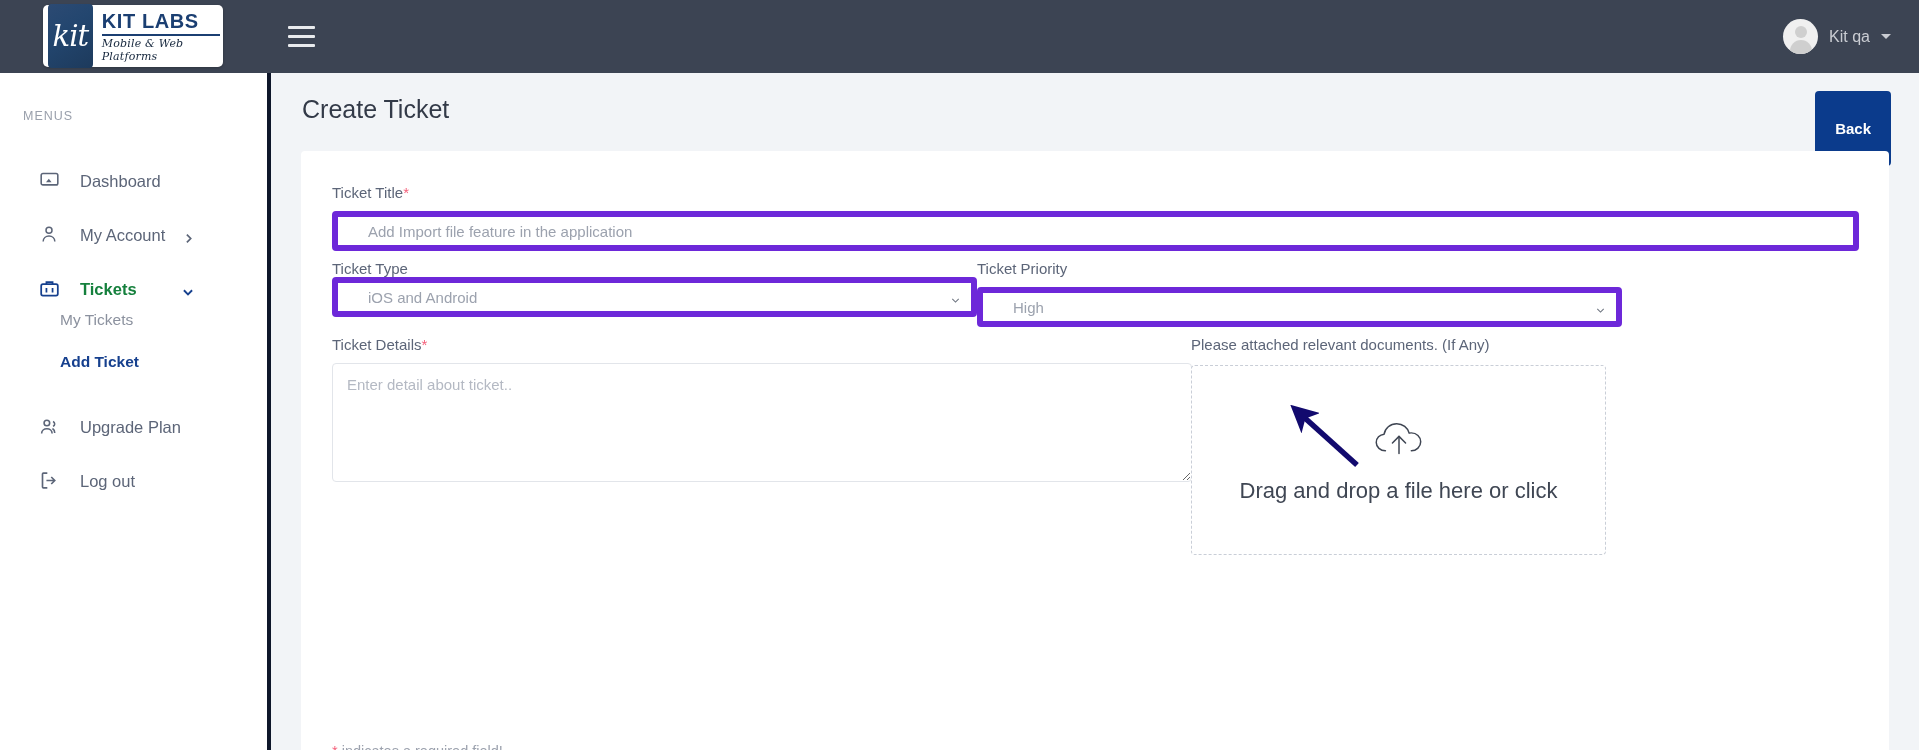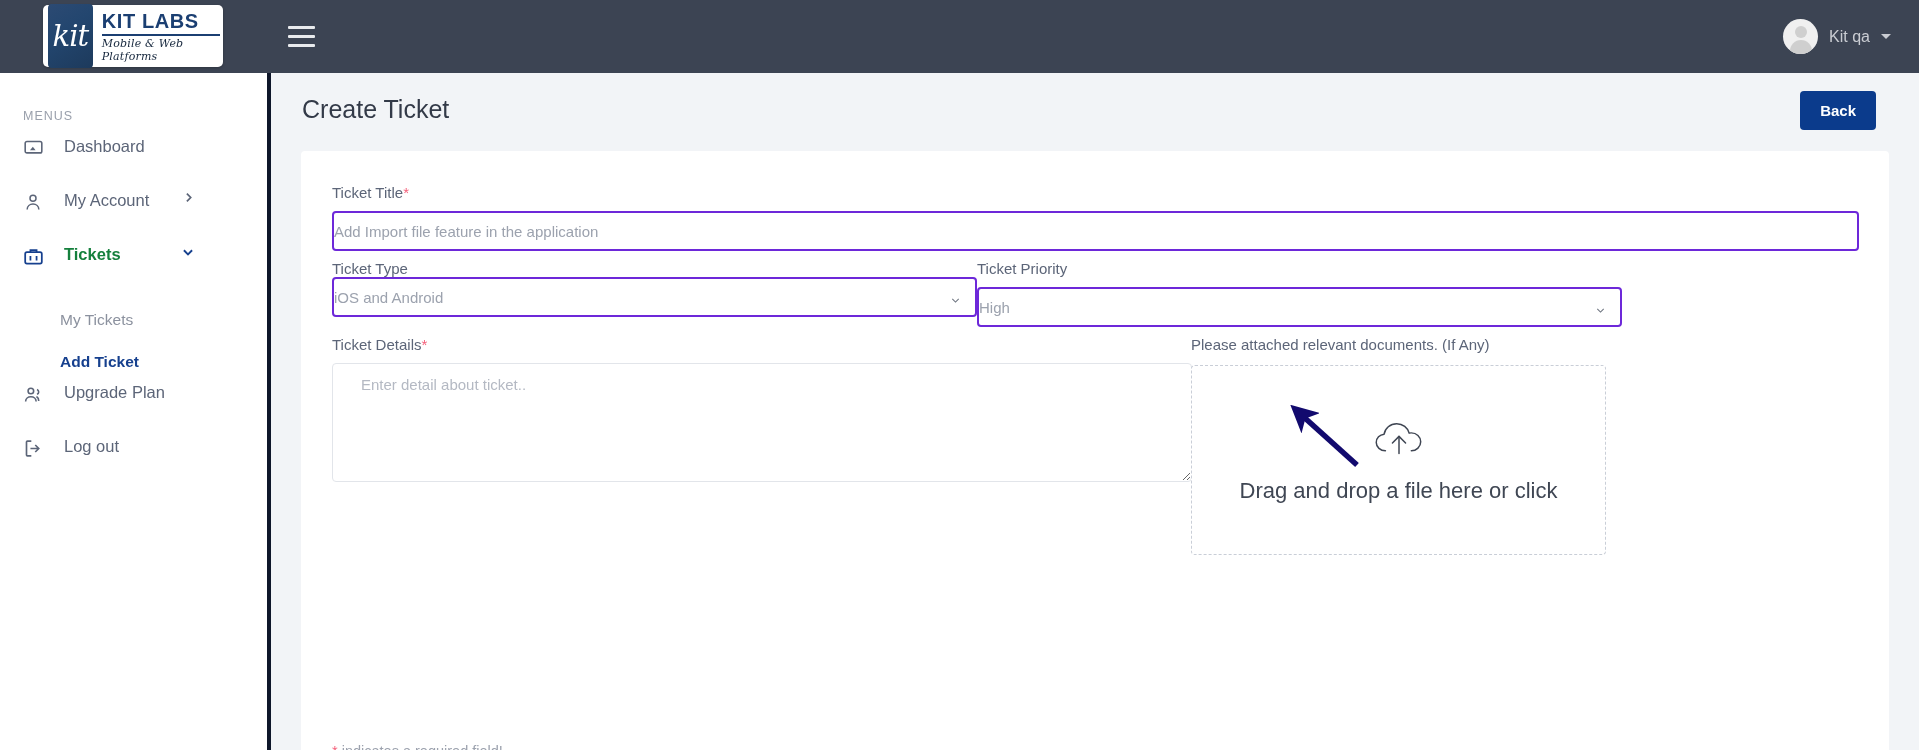--- a/index.html
+++ b/index.html
@@ -83,22 +83,22 @@
     border-right: 4px solid #0f172a;
   }
   .menus-label {
     position: absolute; left: 23px; top: 36px;
     font-size: 12.5px; letter-spacing: 1px; color: #9aa0ac;
   }
   .menu {
     position: absolute; left: 0; top: 64px; width: 271px;
   }
   .menu-item {
-    display: flex; align-items: flex-start;
-    height: 54px; padding-left: 23px; cursor: pointer;
+    display: flex; align-items: flex-end;
+    height: 54px; padding-left: 39px; cursor: pointer;
     position: relative;
   }
   .menu-item .mi-icon {
     width: 25px; height: 22px; margin-right: 16px;
     display: flex; align-items: center; justify-content: flex-start;
     color: #5c6578;
   }
   .menu-item .mi-label { font-size: 16.5px; color: #5c6578; }
   .menu-item.active .mi-label { color: #15803d; font-weight: bold; }
   .menu-item.active .mi-icon { color: #16408e; }
@@ -118,62 +118,62 @@
     background: #f2f4f7;
   }
   .page-head {
     position: relative; height: 78px;
   }
   .page-title {
     position: absolute; left: 31px; top: 22px;
     font-size: 25px; color: #333a48;
   }
   .back-btn {
-    position: absolute; right: 43px; top: 18px;
+    position: absolute; right: 28px; top: 18px;
     background: #0b3b8c; color: #ffffff;
     border: none; border-radius: 4px;
-    padding: 11px 20px; font-size: 15px; font-weight: bold;
+    padding: 29px 20px; font-size: 15px; font-weight: bold;
     cursor: pointer; font-family: "Liberation Sans", sans-serif; margin-left: 32px;
   }
   .card {
     position: absolute; left: 30px; top: 78px;
     width: 1588px; height: 599px;
     background: #ffffff;
     border-radius: 4px 4px 0 0;
   }
 
   .field-label {
     font-size: 15px; color: #5c6578;
   }
   .req { color: #f4607a; }
 
   .txt-input, .sel-input {
     width: 100%; height: 40px;
-    border: 2px solid #6d28d9; border-radius: 4px;
-    background: #ffffff;
-    padding: 0 0; font-size: 15px; color: #9ca2ae;
+    border: 6px solid #6d28d9; border-radius: 4px;
+    background: #ffffff;
+    padding: 0 30px; font-size: 15px; color: #9ca2ae;
     font-family: "Liberation Sans", sans-serif;
     outline: none;
   }
   .txt-input::placeholder { color: #9ca2ae; }
 
   .select-wrap { position: relative; }
   .select-wrap .chev {
     position: absolute; right: 14px; top: 15px;
     pointer-events: none; color: #6c737f;
   }
   select.sel-input {
     appearance: none; -webkit-appearance: none;
     cursor: pointer;
   }
 
   .ta-input {
     width: 100%; height: 119px;
     border: 1px solid #e2e5ea; border-radius: 4px;
-    padding: 12px 28px; font-size: 15px; color: #9ca2ae;
+    padding: 12px 14px; font-size: 15px; color: #9ca2ae;
     font-family: "Liberation Sans", sans-serif;
     resize: vertical; outline: none;
   }
   .ta-input::placeholder { color: #b4b9c3; }
 
   .dropzone {
     border: 1px dashed #c9ced7; border-radius: 4px;
     height: 190px;
     display: flex; flex-direction: column;
     align-items: center; justify-content: center;

